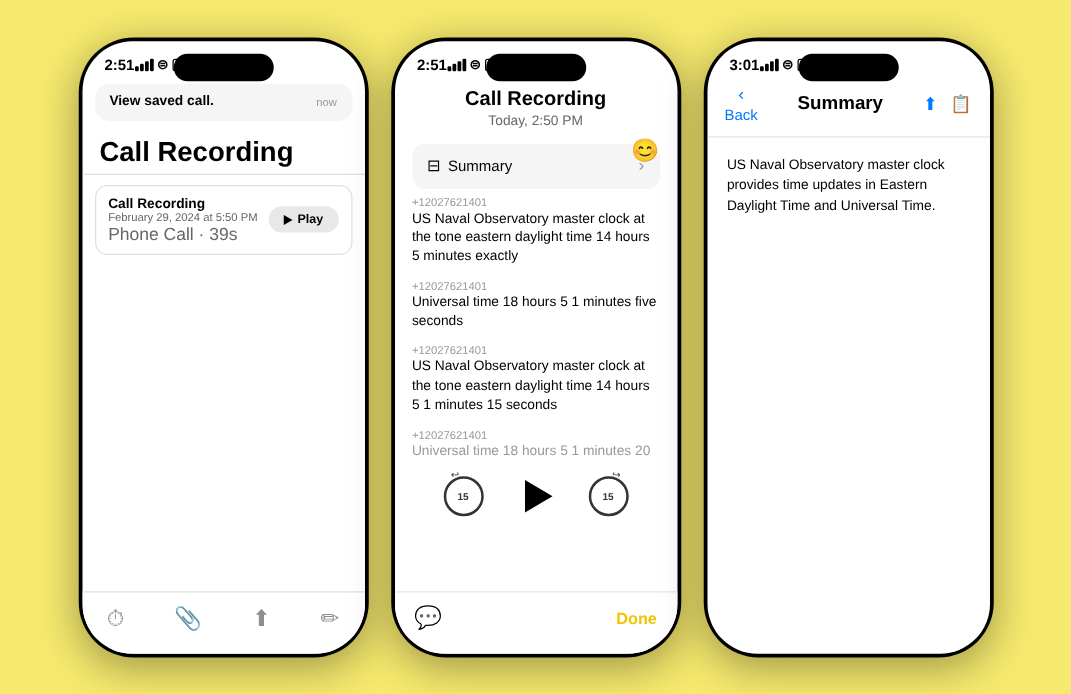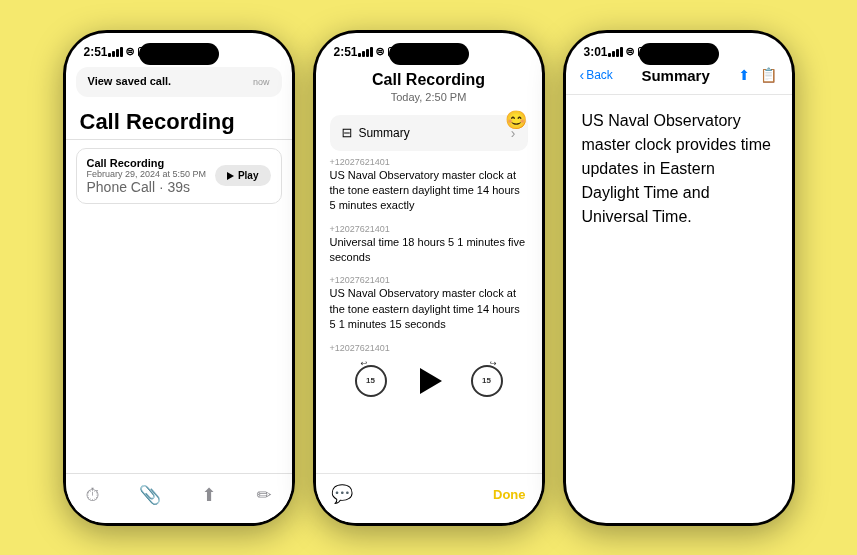--- a/index.html
+++ b/index.html
@@ -267,26 +267,26 @@
     .done-btn { color: #f0c400; font-size: 13px; font-weight: 600; }
     .chat-icon { font-size: 18px; color: #f0c400; }
 
     
     .p3-nav {
       display: flex;
       align-items: center;
       justify-content: space-between;
       padding: 4px 14px 6px;
     }
-    .p3-back { color: #007aff; font-size: 12px; display: flex; align-items: center; gap: 2px; }
+    .p3-back { color: #007aff; font-size: 12px; display: flex; align-items: center; gap: 2px; flex-direction: column; }
     .p3-nav-title { font-size: 15px; font-weight: 700; color: #000; }
     .p3-nav-icons { display: flex; gap: 10px; color: #007aff; font-size: 16px; }
 
     .p3-content { padding: 10px 16px; }
-    .p3-text { font-size: 16px; color: #000; line-height: 1.5; }
+    .p3-text { font-size: 11px; color: #000; line-height: 1.5; }
 
     .chevron-right::after { content: '›'; font-size: 14px; color: #999; }
     .chevron-left::before { content: '‹'; font-size: 14px; }
 
     .divider { height: 1px; background: #e5e5e5; margin: 4px 0; }
   </style>
 </head>
 <body>
 
 <div class="phone-container phone1">
@@ -388,20 +388,21 @@
       <div class="transcript-item">
         <div class="transcript-number">+12027621401</div>
         <div class="transcript-text">Universal time 18 hours 5 1 minutes five seconds</div>
       </div>
       <div class="transcript-item">
         <div class="transcript-number">+12027621401</div>
         <div class="transcript-text">US Naval Observatory master clock at the tone eastern daylight time 14 hours 5 1 minutes 15 seconds</div>
       </div>
       <div class="transcript-item">
         <div class="transcript-number">+12027621401</div>
+        <div class="transcript-text" style="color:#999;">Universal time 18 hours 5 1 minutes 20</div>
       </div>
     </div>
 
 
     <div class="p2-controls">
       <div class="skip-btn">
         <span class="skip-label">15</span>
         <span style="position:absolute; font-size:8px; top:-8px; left:4px;">↩</span>
       </div>
       <div class="play-btn-wrapper">

